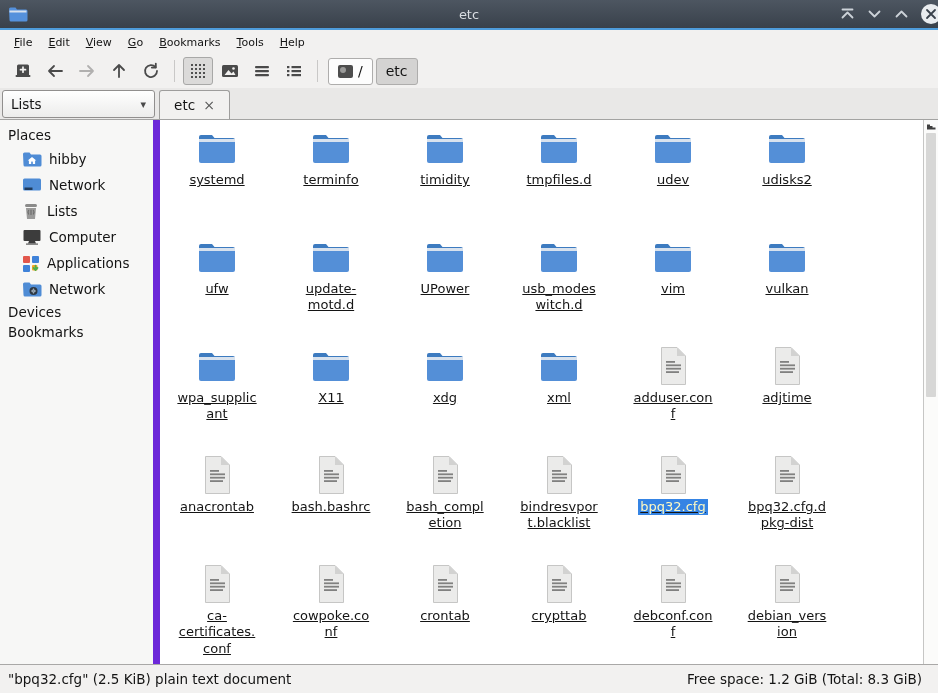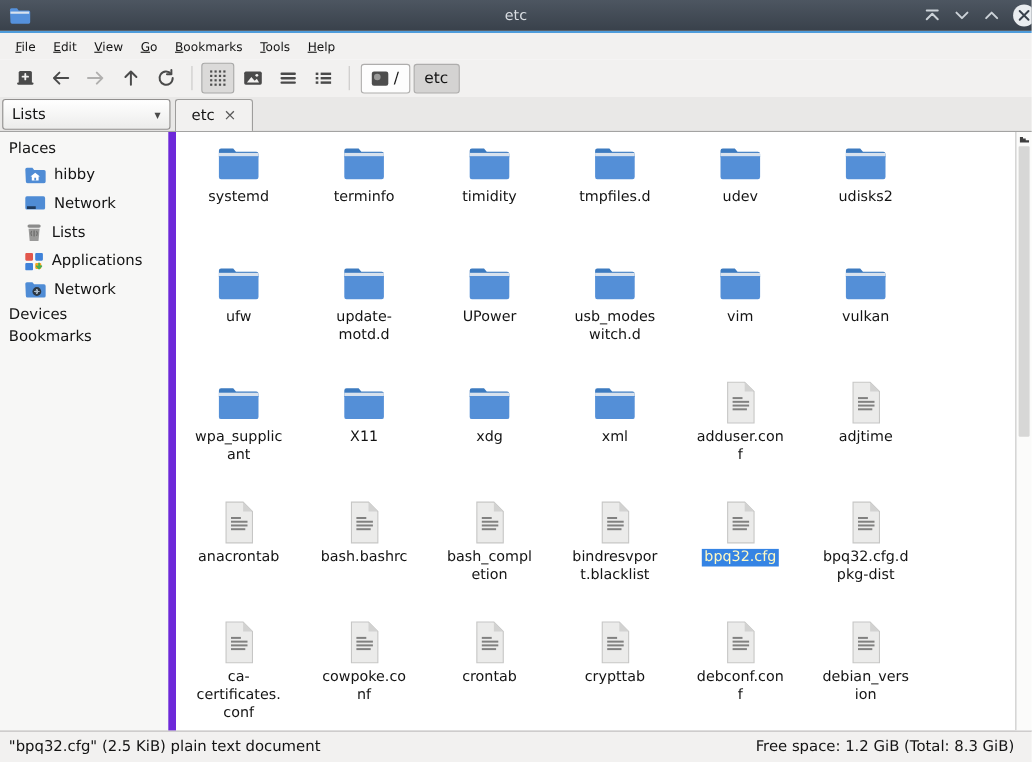--- a/index.html
+++ b/index.html
@@ -86,21 +86,21 @@
     border-right:7px solid #6d28d9; padding-top:4px; overflow:hidden;
     font-size:13.5px;
   }
   .side-section { padding:3px 8px; height:22px; display:flex; align-items:center; }
   .side-item { height:26px; display:flex; align-items:center; gap:7px; padding-left:22px; }
   .side-item svg { flex:0 0 auto; display:block; }
 
   .fileview { flex:1 1 auto; position:relative; background:#fff; overflow:hidden; }
   .file-grid {
     position:absolute; left:0; top:6px;
-    display:grid; grid-template-columns:repeat(6, 114px); grid-auto-rows:109px;
+    display:grid; grid-template-columns:repeat(6, 114px); grid-auto-rows:109px;text-decoration:underline;
   }
   .file-item { width:114px; display:flex; flex-direction:column; align-items:center; }
   .file-icon { height:44px; display:flex; align-items:center; justify-content:center; }
   .file-label {
     margin-top:2px; max-width:86px; padding:0 2px;
     text-align:center; font-size:13px; line-height:1.25;
     overflow-wrap:anywhere; word-break:break-word;
   }
   .file-item.selected .file-label { background:#3584e4; color:#fef9c3; }
 
@@ -294,20 +294,28 @@
 
       <div class="side-item">
         <svg width="18" height="17" viewBox="0 0 18 17">
           <rect x="3" y="1" width="12" height="3" rx="1.5" fill="#8b8b8a"></rect>
           <path d="M4 5 h10 l-1 11 h-8 z" fill="#9a9a99"></path>
           <path d="M6.6 7.5 q-1.2 1.5 0 3.5 M9 7 v4.5 M11.4 7.5 q1.2 1.5 0 3.5" stroke="#6e6e6d" stroke-width="1.2" fill="none" stroke-linecap="round"></path>
         </svg>
         <span>Lists</span>
       </div>
 
+      <div class="side-item">
+        <svg width="20" height="16" viewBox="0 0 20 16">
+          <rect x="1.5" y="1" width="17" height="11" rx="1" fill="#3c3c3c"></rect>
+          <path d="M7 12 h6 l1 2.5 h-8 z" fill="#3c3c3c"></path>
+          <rect x="4" y="14.5" width="12" height="1.2" fill="#5a5a5a"></rect>
+        </svg>
+        <span>Computer</span>
+      </div>
 
       <div class="side-item">
         <svg width="18" height="17" viewBox="0 0 18 17">
           <rect x="1" y="1" width="7" height="7" rx="1" fill="#e2574c"></rect>
           <rect x="10" y="1" width="7" height="7" rx="1" fill="#3f82d9"></rect>
           <rect x="1" y="10" width="7" height="7" rx="1" fill="#3f82d9"></rect>
           <rect x="10" y="10" width="5.5" height="5.5" rx="1" fill="#f5a623"></rect>
           <path d="M13.5 11 v4 l2-2 z M13.5 15 l-2-2 h4 z" fill="#4caf50"></path>
           <path d="M13.5 10.5 v4.6 M11.4 12.9 l2.1 2.2 2.1-2.2" stroke="#4caf50" stroke-width="1.6" fill="none" stroke-linecap="round" stroke-linejoin="round"></path>
         </svg>

